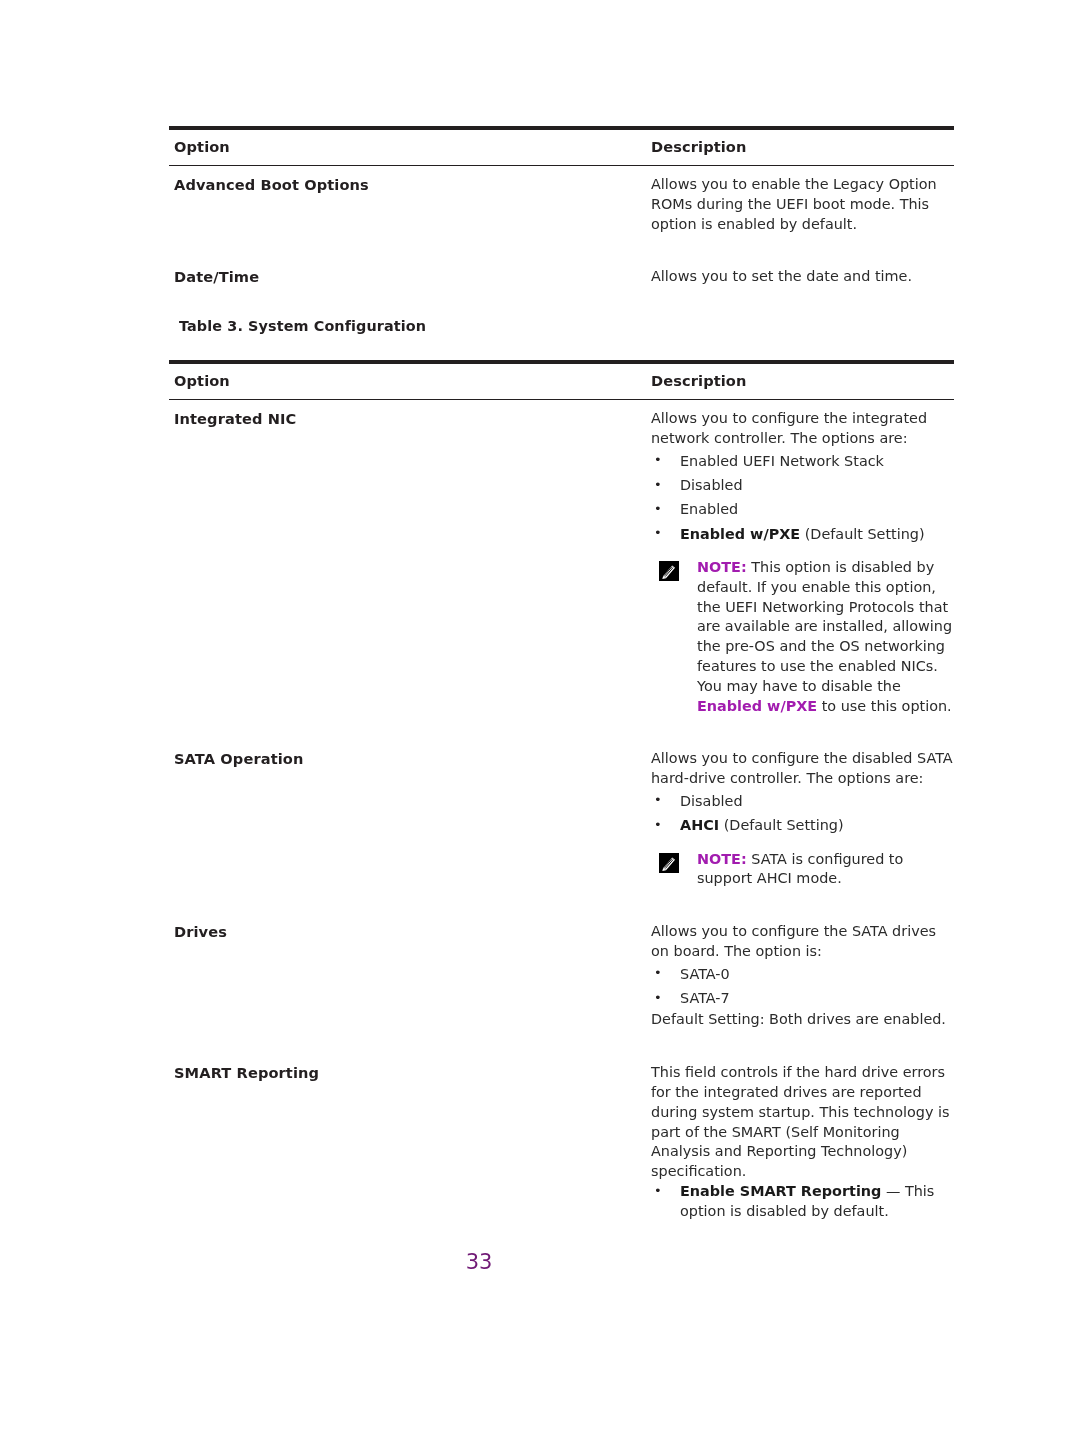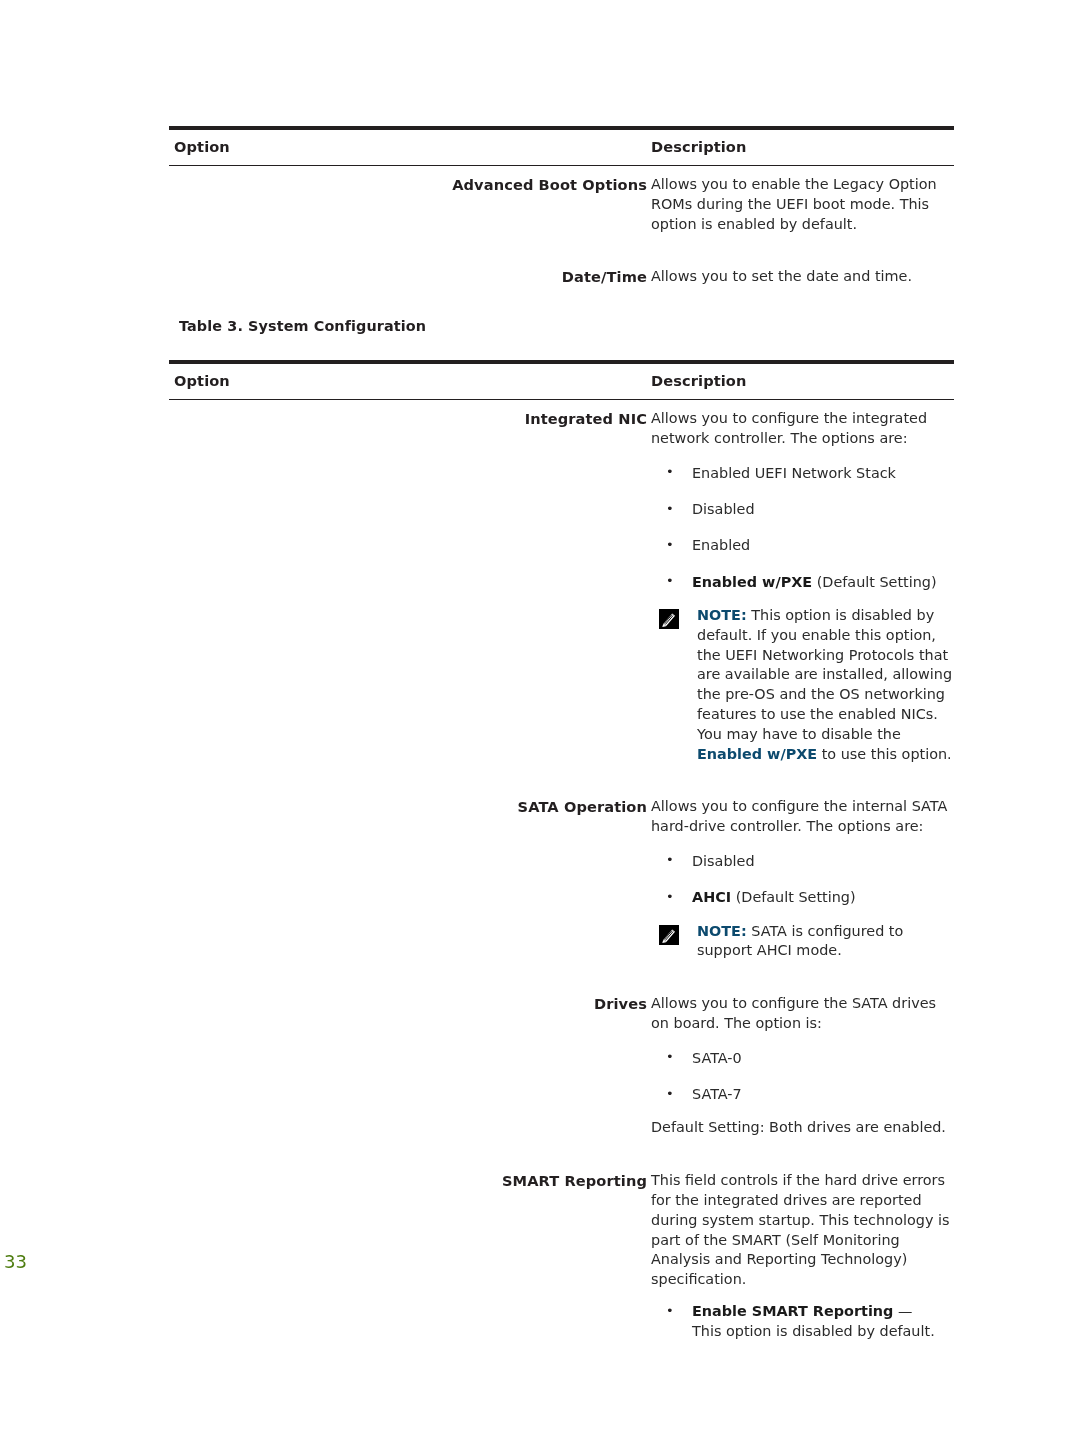--- a/index.html
+++ b/index.html
@@ -66,21 +66,20 @@
   }
   .hdr-cell.desc { padding-left: 4px; }
 
   .opt-cell {
     font-weight: bold;
     font-size: 14.6px;
     line-height: 19px;
     padding: 9px 0 0 5px;
     vertical-align: top;
     letter-spacing: 0.1px;
-    text-align: right;
   }
   .desc-cell {
     font-size: 14.4px;
     line-height: 19.8px;
     padding: 9px 0 0 4px;
     vertical-align: top;
     color: #2b2b2b;
   }
 
   .row-pad-lg { height: 22px; }
@@ -93,21 +92,21 @@
 
   
   ul.bullets {
     list-style: none;
     margin: 0;
     padding: 0;
   }
   ul.bullets li {
     position: relative;
     padding-left: 29px;
-    margin: 12px;
+    margin: 0;
     font-size: 14.4px;
     line-height: 24.3px;
   }
   ul.bullets li::before {
     content: "\2022";
     position: absolute;
     left: 3px;
     top: -0.5px;
     font-size: 13px;
     line-height: 24.3px;
@@ -131,44 +130,44 @@
   .note .note-icon {
     position: absolute;
     left: 8px;
     top: 3px;
     width: 20px;
     height: 20px;
     background: #000000;
     display: block;
   }
   .note .note-icon svg { display: block; }
-  .note b { font-weight: bold; color: #0c4a6e; }
+  .note b { font-weight: bold; color: #a21caf; }
 
   
   .table-caption {
     font-weight: bold;
     font-size: 14.4px;
     line-height: 19px;
     margin: 8px;
     padding: 0 0 0 2px;
     letter-spacing: 0.1px;
   }
   .caption-spacer-top { height: 20px; }
   .caption-spacer-bot { height: 16px; }
 
   
   .page-number {
     position: absolute;
     left: 0;
     top: 1252px;
     width: 950px;
-    text-align: left;
-    font-size: 18px;
+    text-align: center;
+    font-size: 21px;
     line-height: 20px;
-    color: #4d7c0f;
+    color: #701a75;
   }
 </style>
 </head>
 <body>
 
 <div class="page">
   <div class="content">
 
     <table class="bios-table">
       <colgroup>
@@ -253,21 +252,21 @@
             </div>
           </td>
         </tr>
         <tr>
             <td class="row-pad-lg" colspan="2"></td>
           </tr>
 
         <tr>
           <td class="opt-cell">SATA Operation</td>
           <td class="desc-cell">
-            <p class="para">Allows you to configure the internal SATA hard-drive controller. The options are:</p>
+            <p class="para">Allows you to configure the disabled SATA hard-drive controller. The options are:</p>
             <ul class="bullets bullets-gap-top">
               <li><span>Disabled</span></li>
               <li><b>AHCI</b><span> (Default Setting)</span></li>
             </ul>
             <div class="note">
               <span class="note-icon">
                 <svg width="20" height="20" viewBox="0 0 20 20" aria-hidden="true">
                   <rect x="0" y="0" width="20" height="20" fill="#000000"></rect>
                   <path d="M4.2 14.9 L13.2 4.4 L16.0 6.7 L7.0 17.2 Z" fill="#ffffff"></path>
                   <path d="M4.2 14.9 L7.0 17.2 L3.3 18.1 Z" fill="#ffffff"></path>

